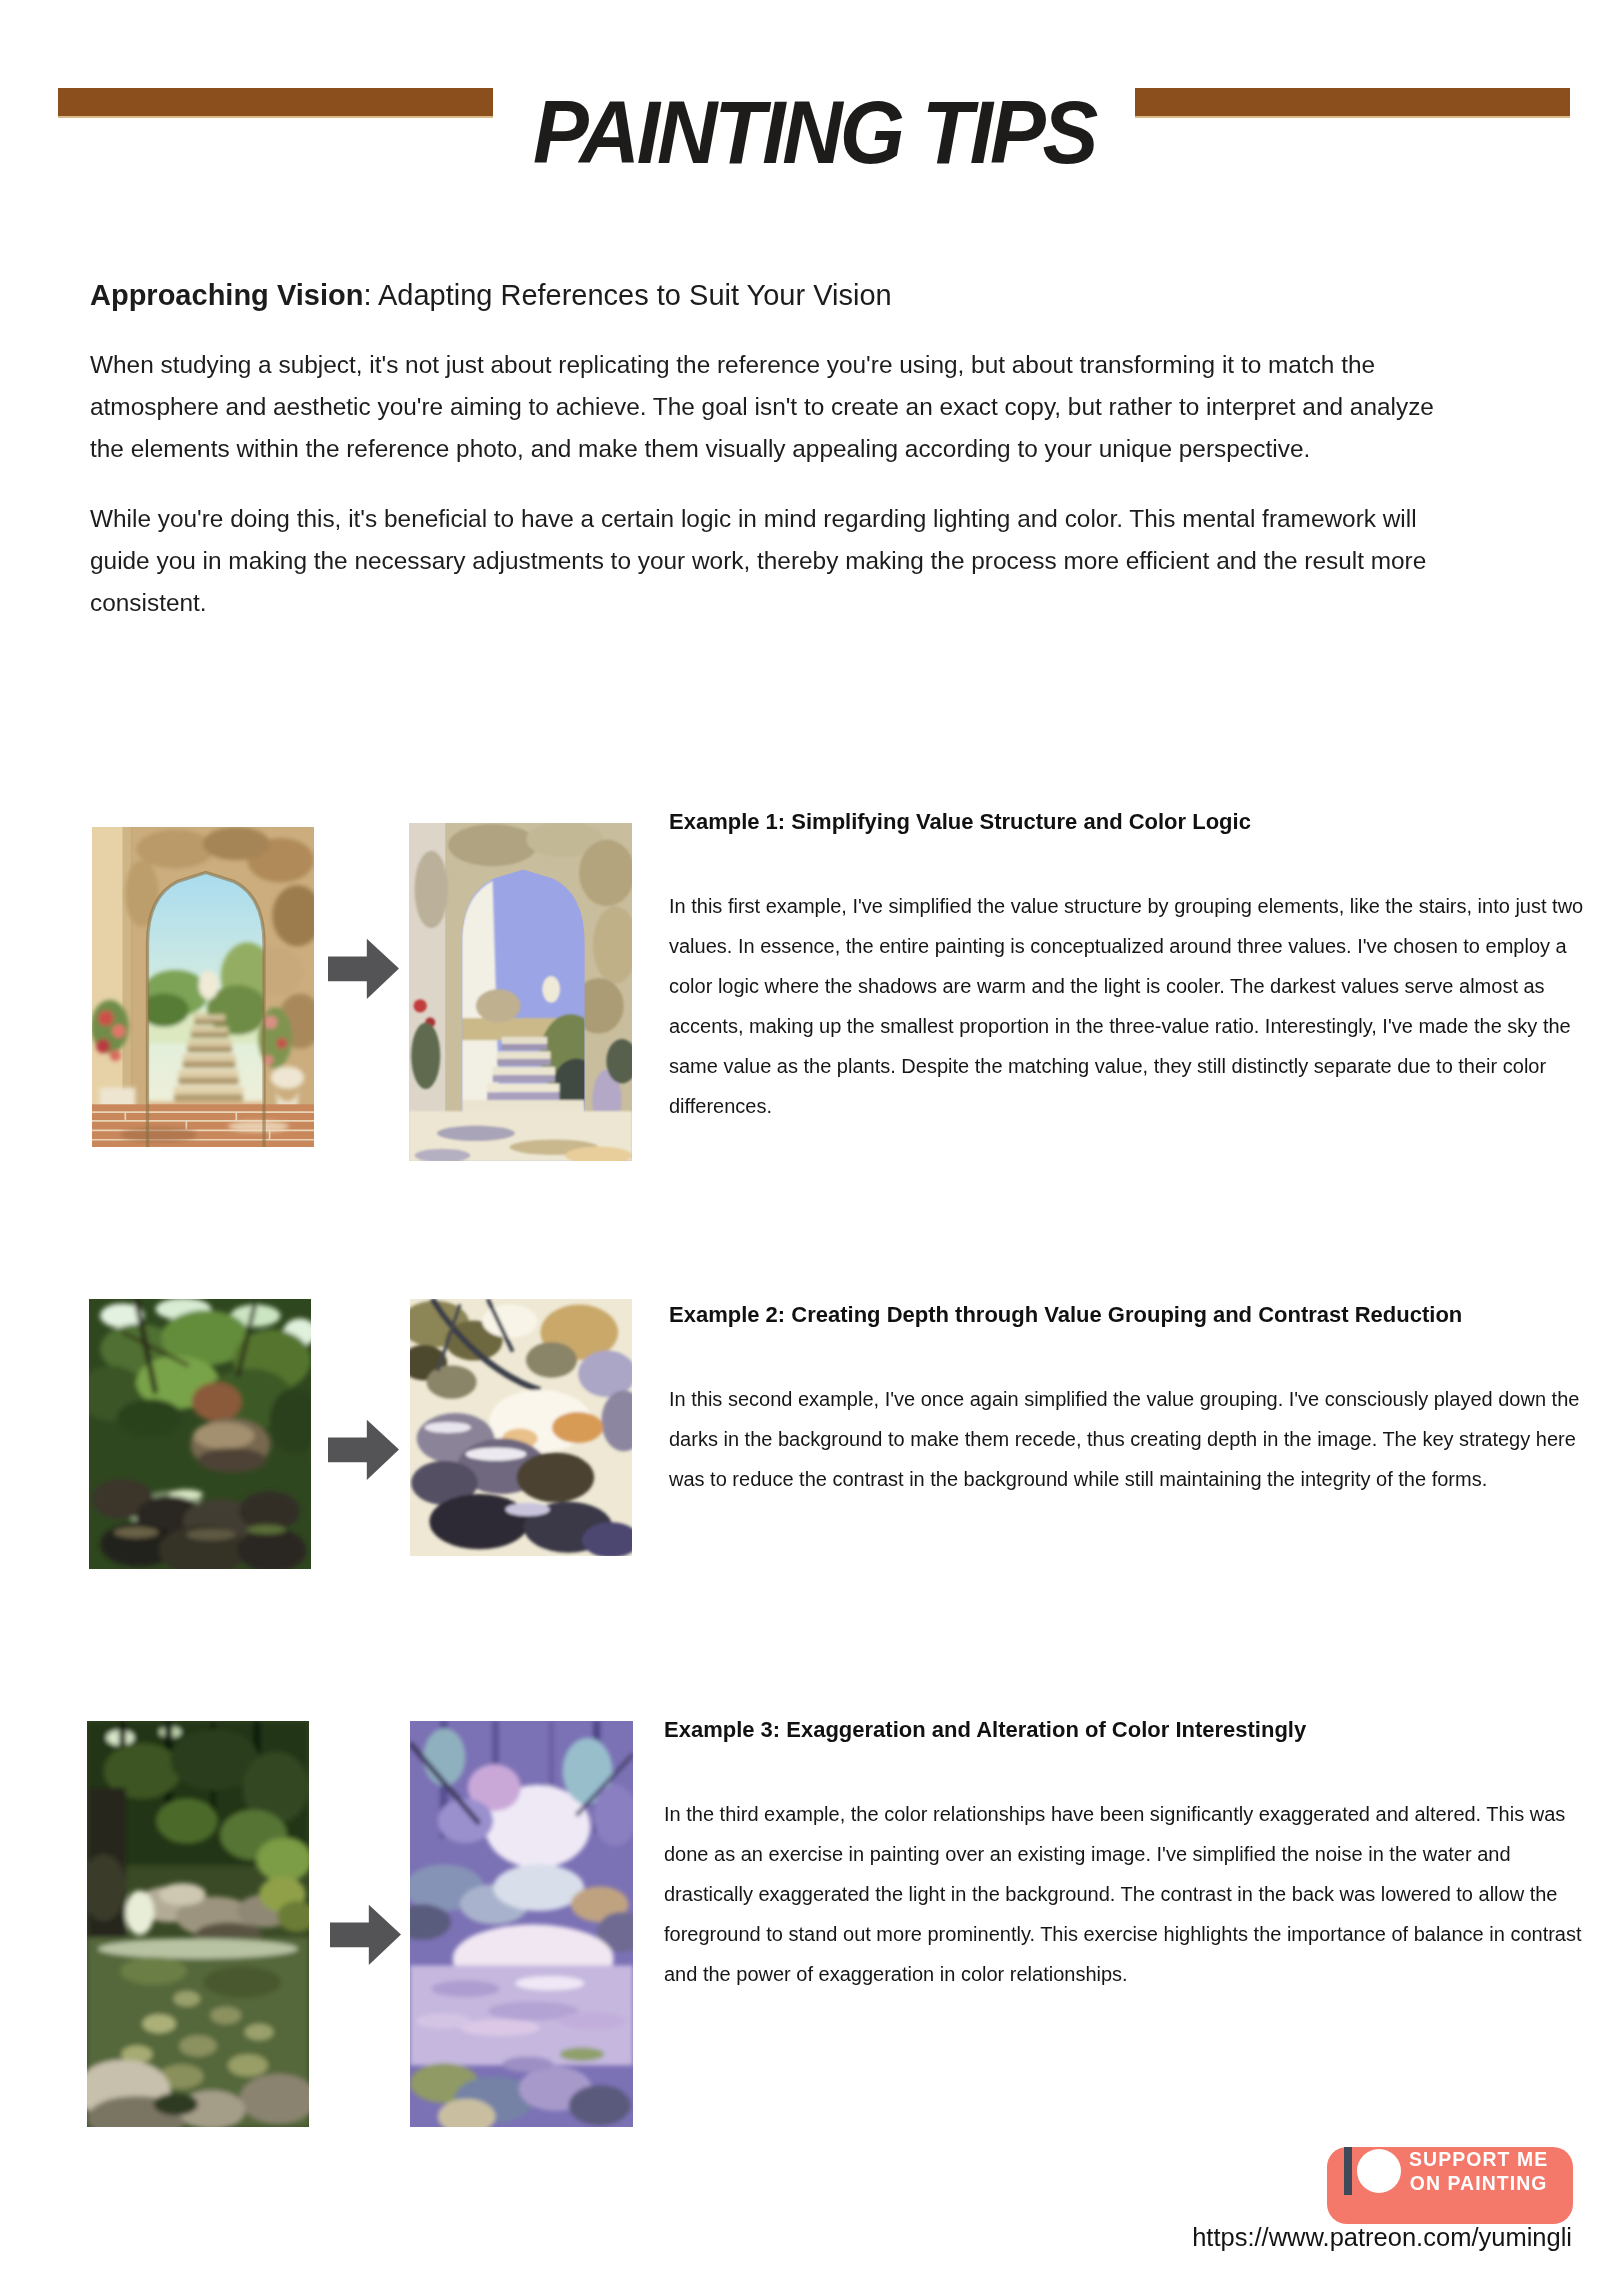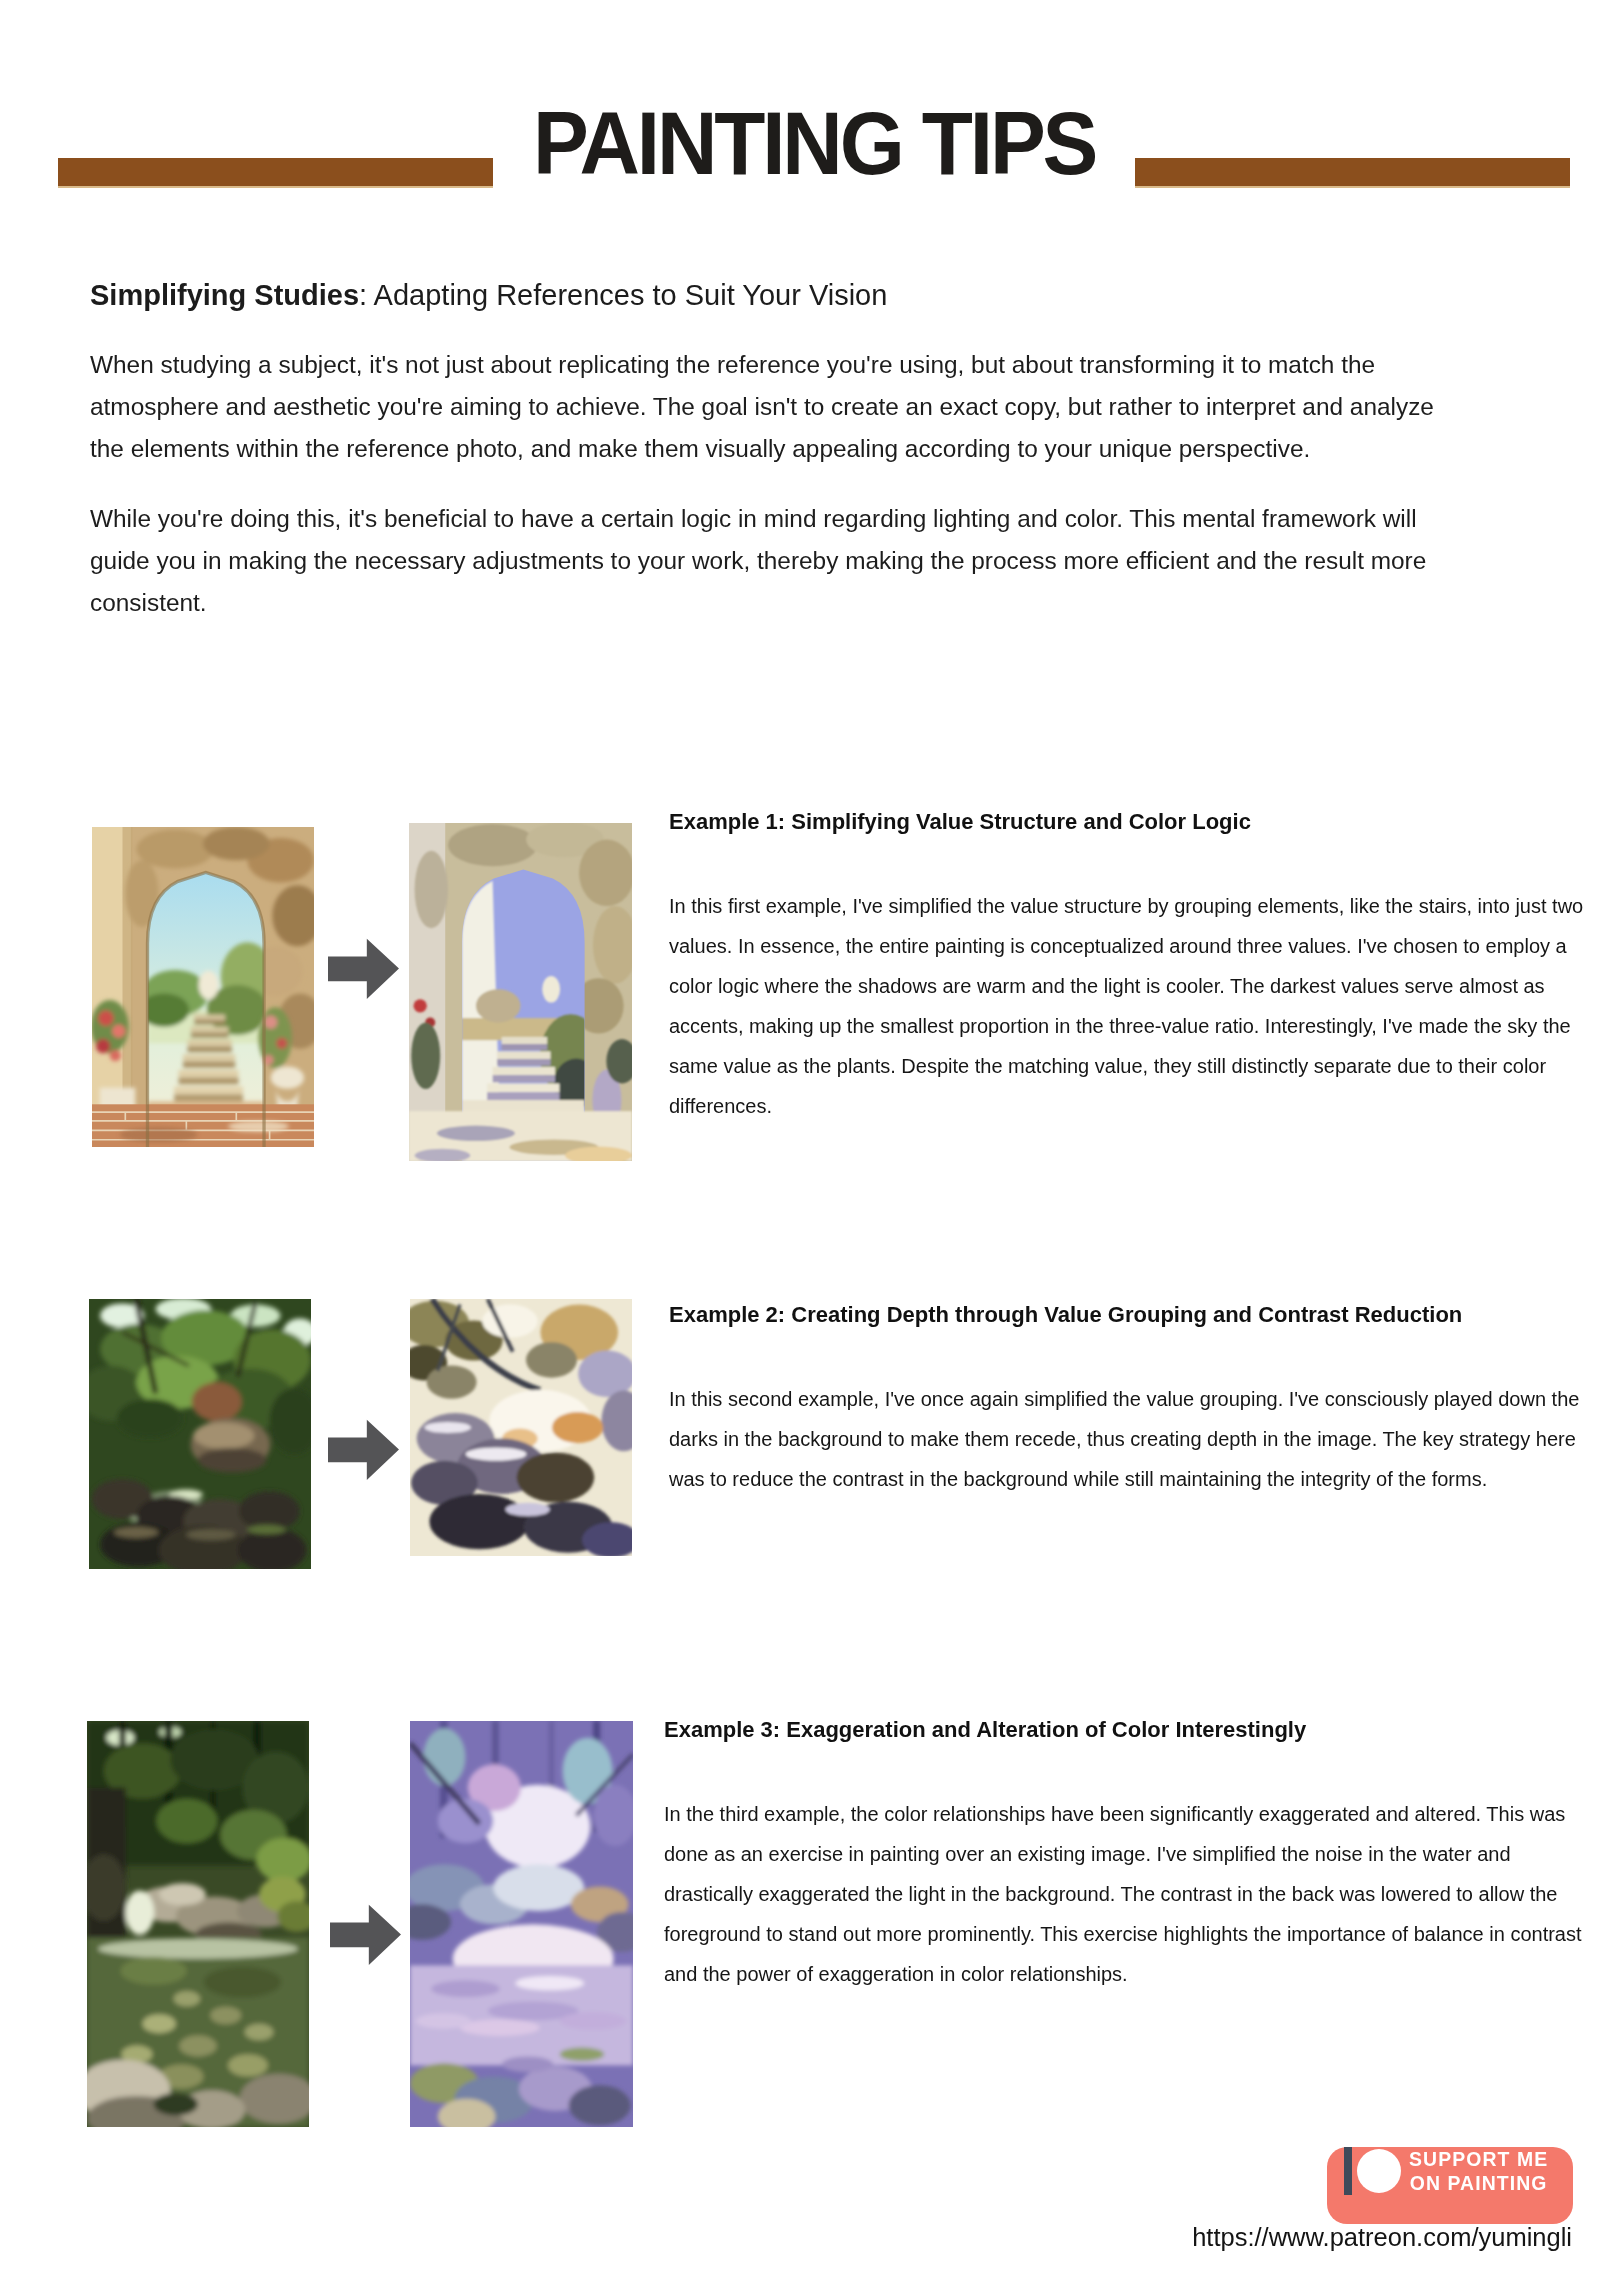--- a/index.html
+++ b/index.html
@@ -1,21 +1,21 @@
 <!DOCTYPE html>
 <html style="font-size:9px"><head>
 <meta charset="utf-8">
 <style>
   html,body{margin:0;padding:0;background:#ffffff;}
   body{width:1623px;height:2273px;position:relative;overflow:hidden;
        font-family:"Liberation Sans","DejaVu Sans",sans-serif;color:#1c1c1c;}
 
   
   .title-row{position:absolute;left:58px;right:53px;top:88px;height:100px;
-             display:flex;align-items:flex-end;gap:22px;}
+             display:flex;align-items:flex-start;gap:22px;font-style:italic;}
   .title-bar{flex:1 1 auto;height:28px;background:#8B4F1D;border-bottom:2.8px solid #D9BA8A;}
   .page-title{font-size:89px;font-weight:700;letter-spacing:-3.3px;line-height:1;
               color:#1e1c1a;white-space:nowrap;transform:scaleX(.94);transform-origin:center;}
 
   
   .intro-heading{position:absolute;left:90px;top:279px;width:1443px;font-size:29px;line-height:33px;}
   .intro-heading b{font-weight:700;}
   .intro-p{position:absolute;left:90px;width:1348px;font-size:24.4px;line-height:42px;color:#1d1d1d;}
   #p1{top:344px;} #p2{top:498px;}
 
@@ -56,21 +56,21 @@
 </head>
 <body>
 
 <div class="title-row">
   <div class="title-bar"></div>
   <div class="page-title">PAINTING TIPS</div>
   <div class="title-bar"></div>
 </div>
 
 <div class="intro-heading">
-  <b>Simplifying Studies</b><span>: Adapting References to Suit Your Vision</span>
+  <b>Approaching Vision</b><span>: Adapting References to Suit Your Vision</span>
 </div>
 <div class="intro-p" id="p1">When studying a subject, it's not just about replicating the reference you're using, but about transforming it to match the atmosphere and aesthetic you're aiming to achieve. The goal isn't to create an exact copy, but rather to interpret and analyze the elements within the reference photo, and make them visually appealing according to your unique perspective.</div>
 <div class="intro-p" id="p2">While you're doing this, it's beneficial to have a certain logic in mind regarding lighting and color. This mental framework will guide you in making the necessary adjustments to your work, thereby making the process more efficient and the result more consistent.</div>
 
 <div class="fig" id="fig1" aria-label="Reference photo: stone archway with stairs, urns and flowers">
   <svg viewBox="0 0 400 577" preserveAspectRatio="none">
     <defs>
       <linearGradient id="sky1" x1="0" y1="0" x2="0" y2="1">
         <stop offset="0" stop-color="#A9DCEF"></stop>
           <stop offset=".55" stop-color="#DFEFDC"></stop>

